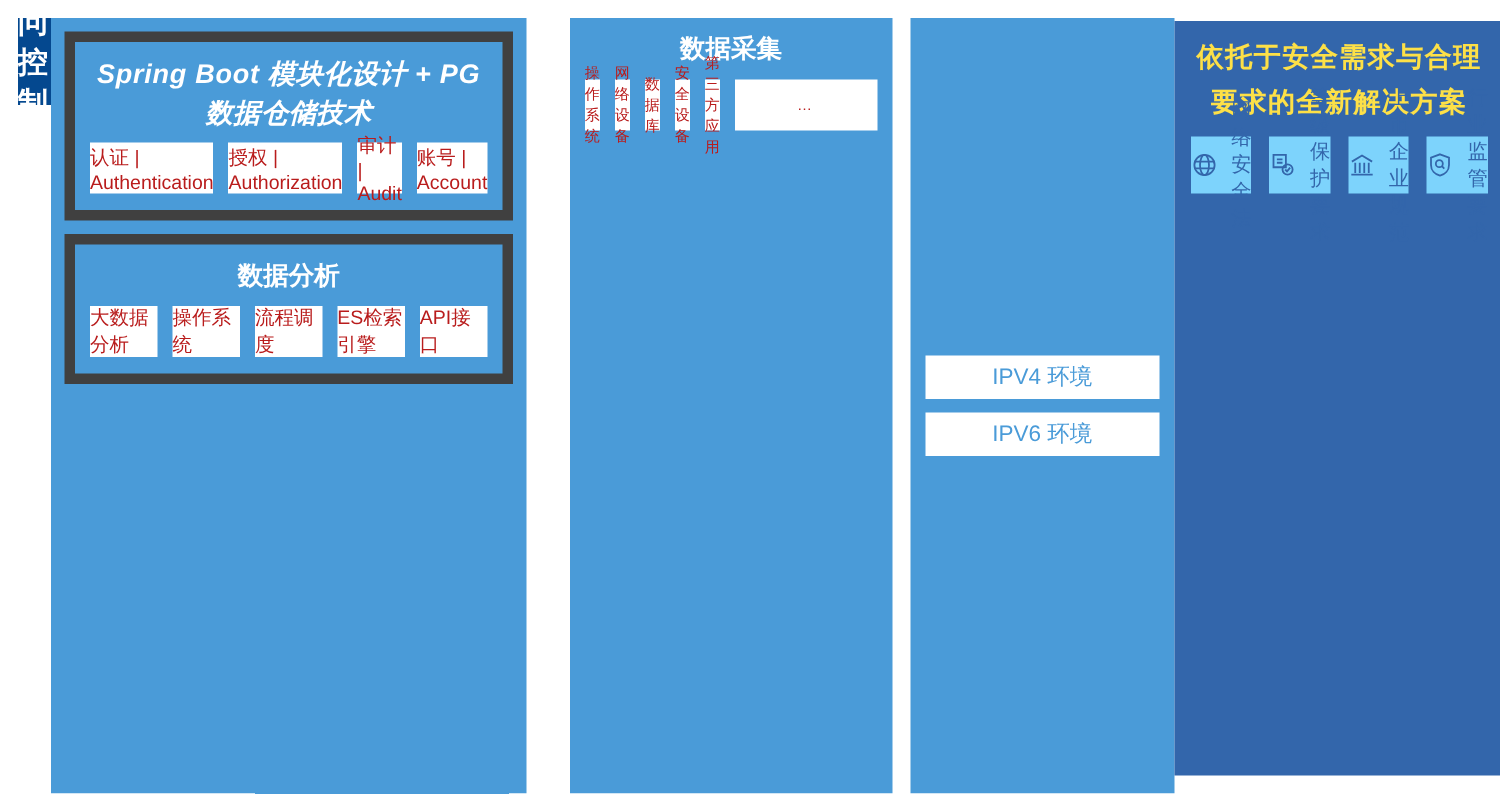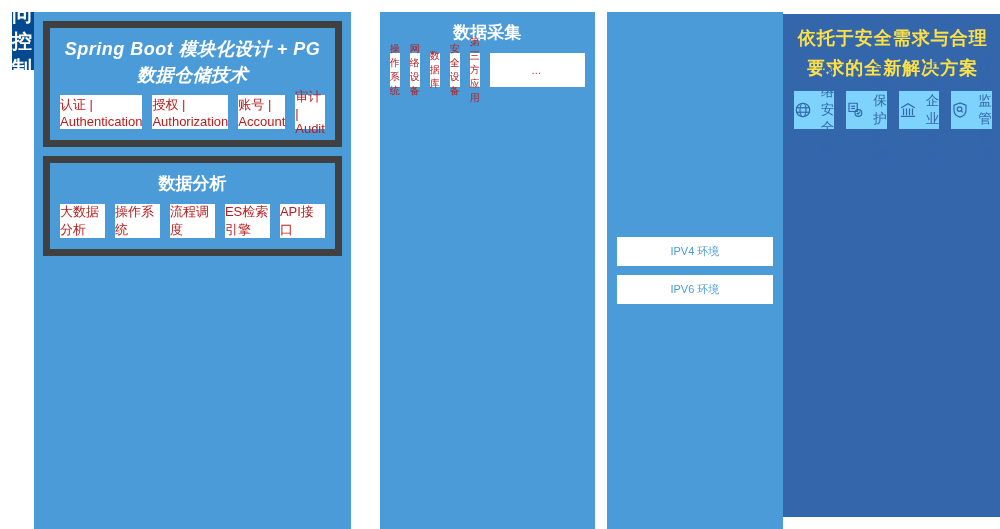--- a/index.html
+++ b/index.html
@@ -125,21 +125,21 @@
     justify-content: center;
     gap: 9px;
   }
   .ip-chip {
     background: #ffffff;
     height: 29px;
     display: flex;
     align-items: center;
     justify-content: center;
     color: #4a9bd8;
-    font-size: 11px;
+    font-size: 15px;
   }
 
   
   .bottom-panel {
     margin-top: 14px;
     margin-bottom: 12px;
     background: #3366ab;
     padding: 9px 11px 13px 11px;
     box-sizing: border-box;
   }
@@ -188,22 +188,22 @@
     <div class="header-title">新一代访问控制审计系统</div>
   </div>
 
   <div class="panel-light stack-top">
 
     <div class="group">
       <div class="group-title italic">Spring Boot 模块化设计 + PG 数据仓储技术</div>
       <div class="chip-row">
         <div class="chip">认证 | Authentication</div>
         <div class="chip">授权 | Authorization</div>
+        <div class="chip">审计 | Audit</div>
         <div class="chip">账号 | Account</div>
-        <div class="chip">审计 | Audit</div>
       </div>
     </div>
 
     <div class="group">
       <div class="group-title">数据分析</div>
       <div class="chip-row">
         <div class="chip">大数据分析</div>
         <div class="chip">操作系统</div>
         <div class="chip">流程调度</div>
         <div class="chip">ES检索引擎</div>

